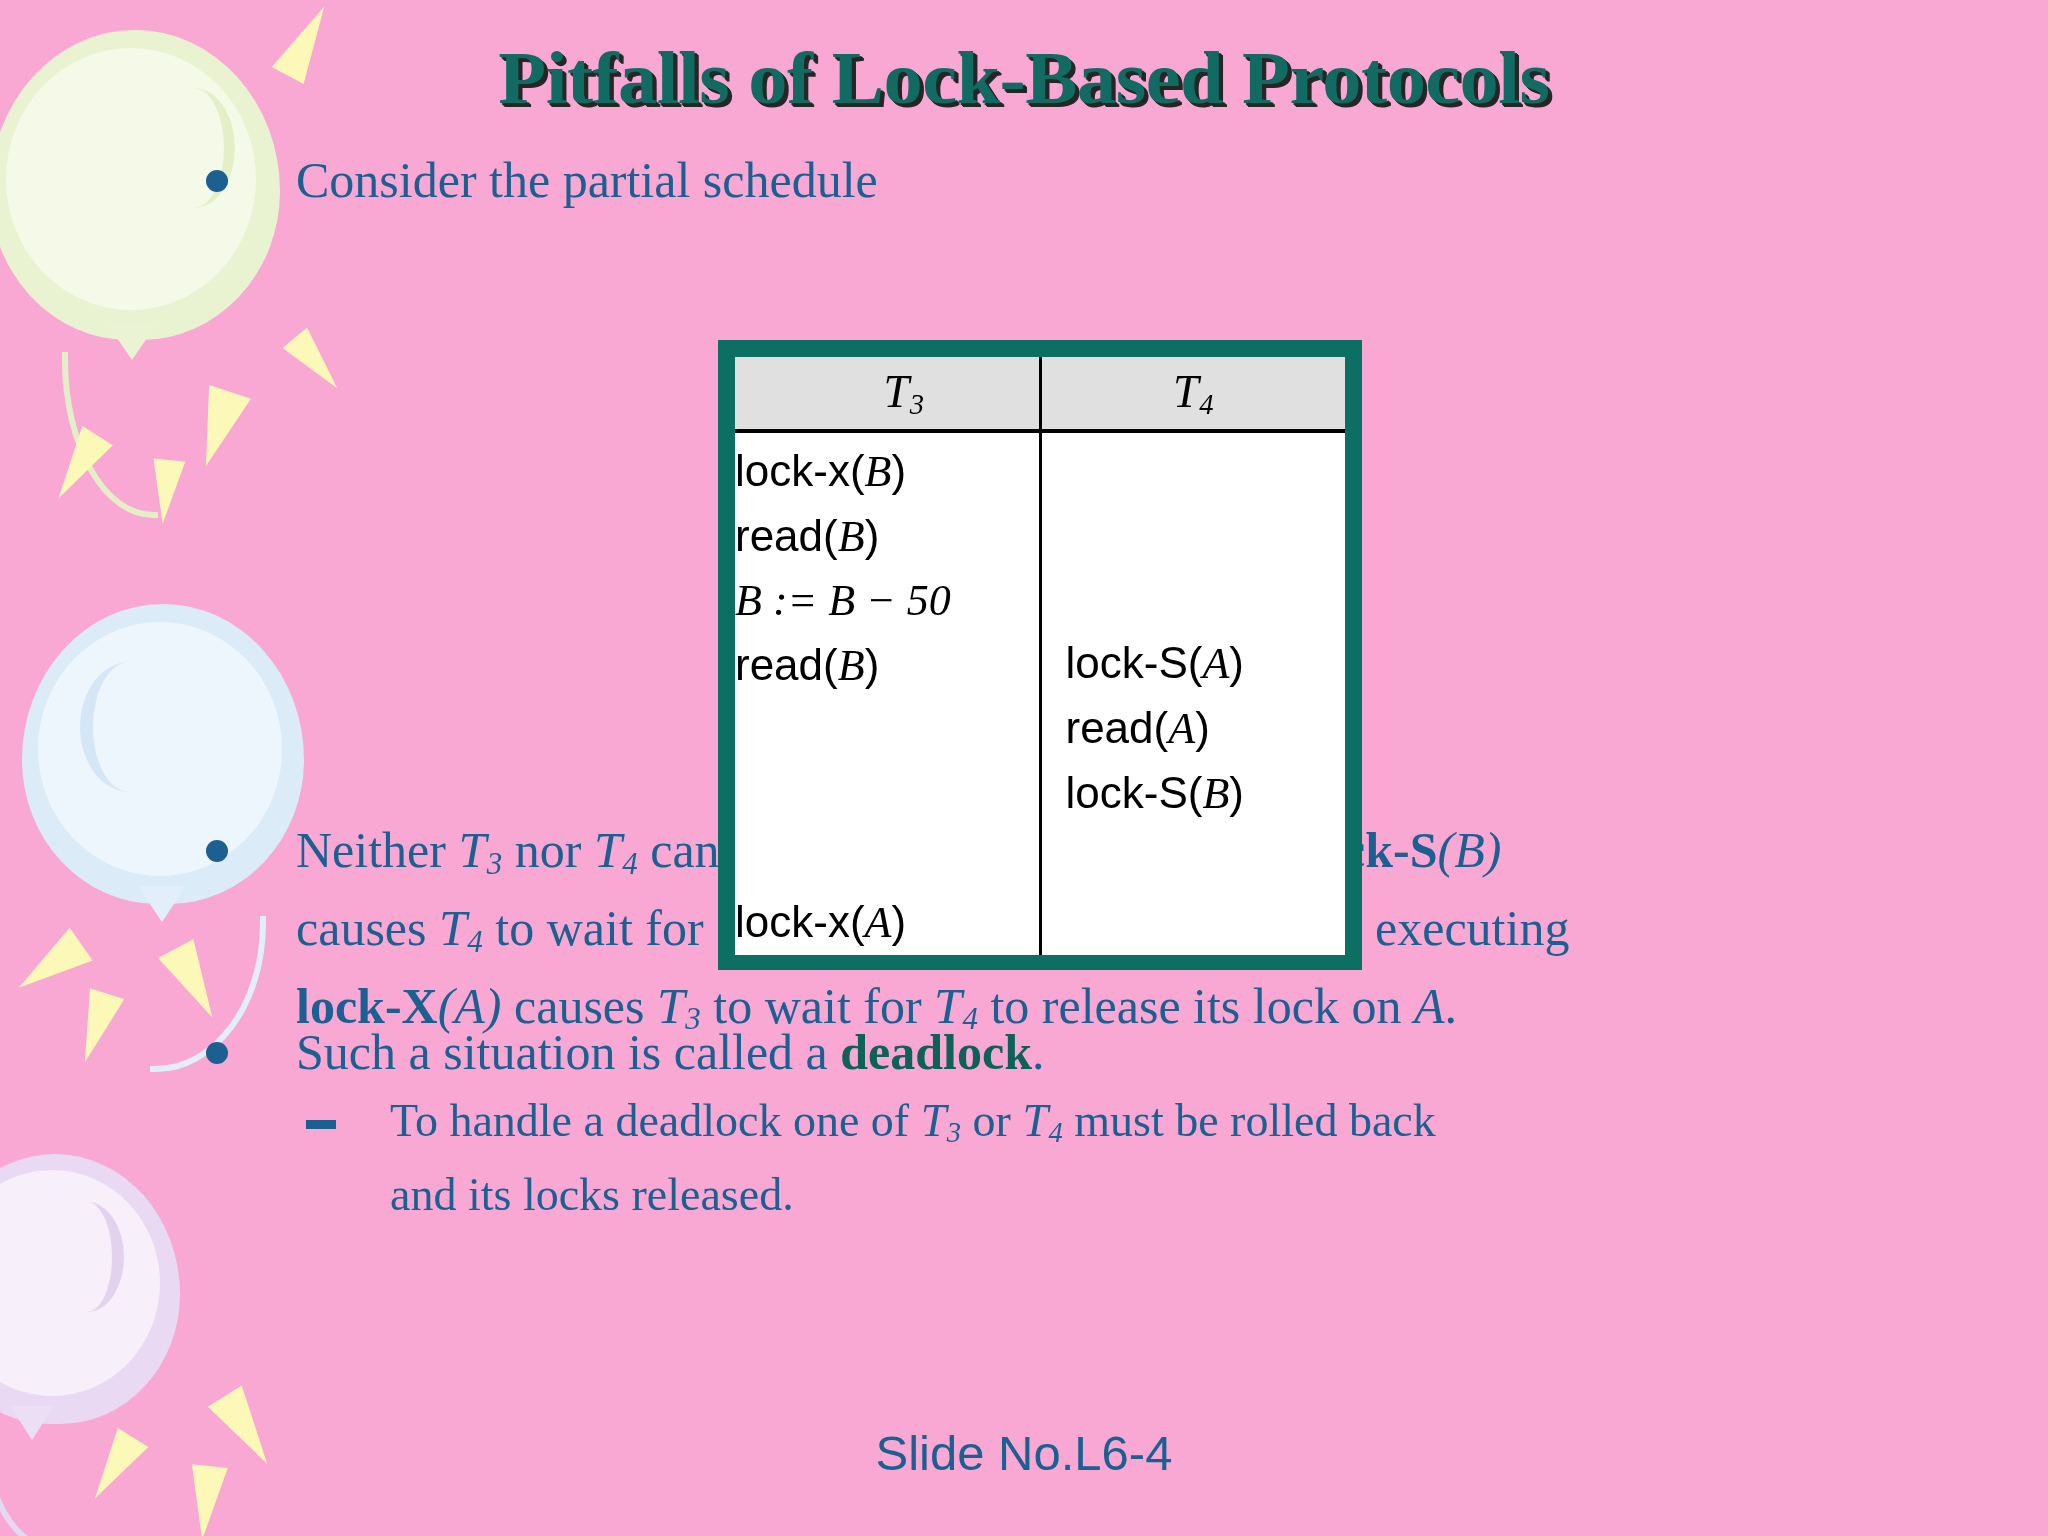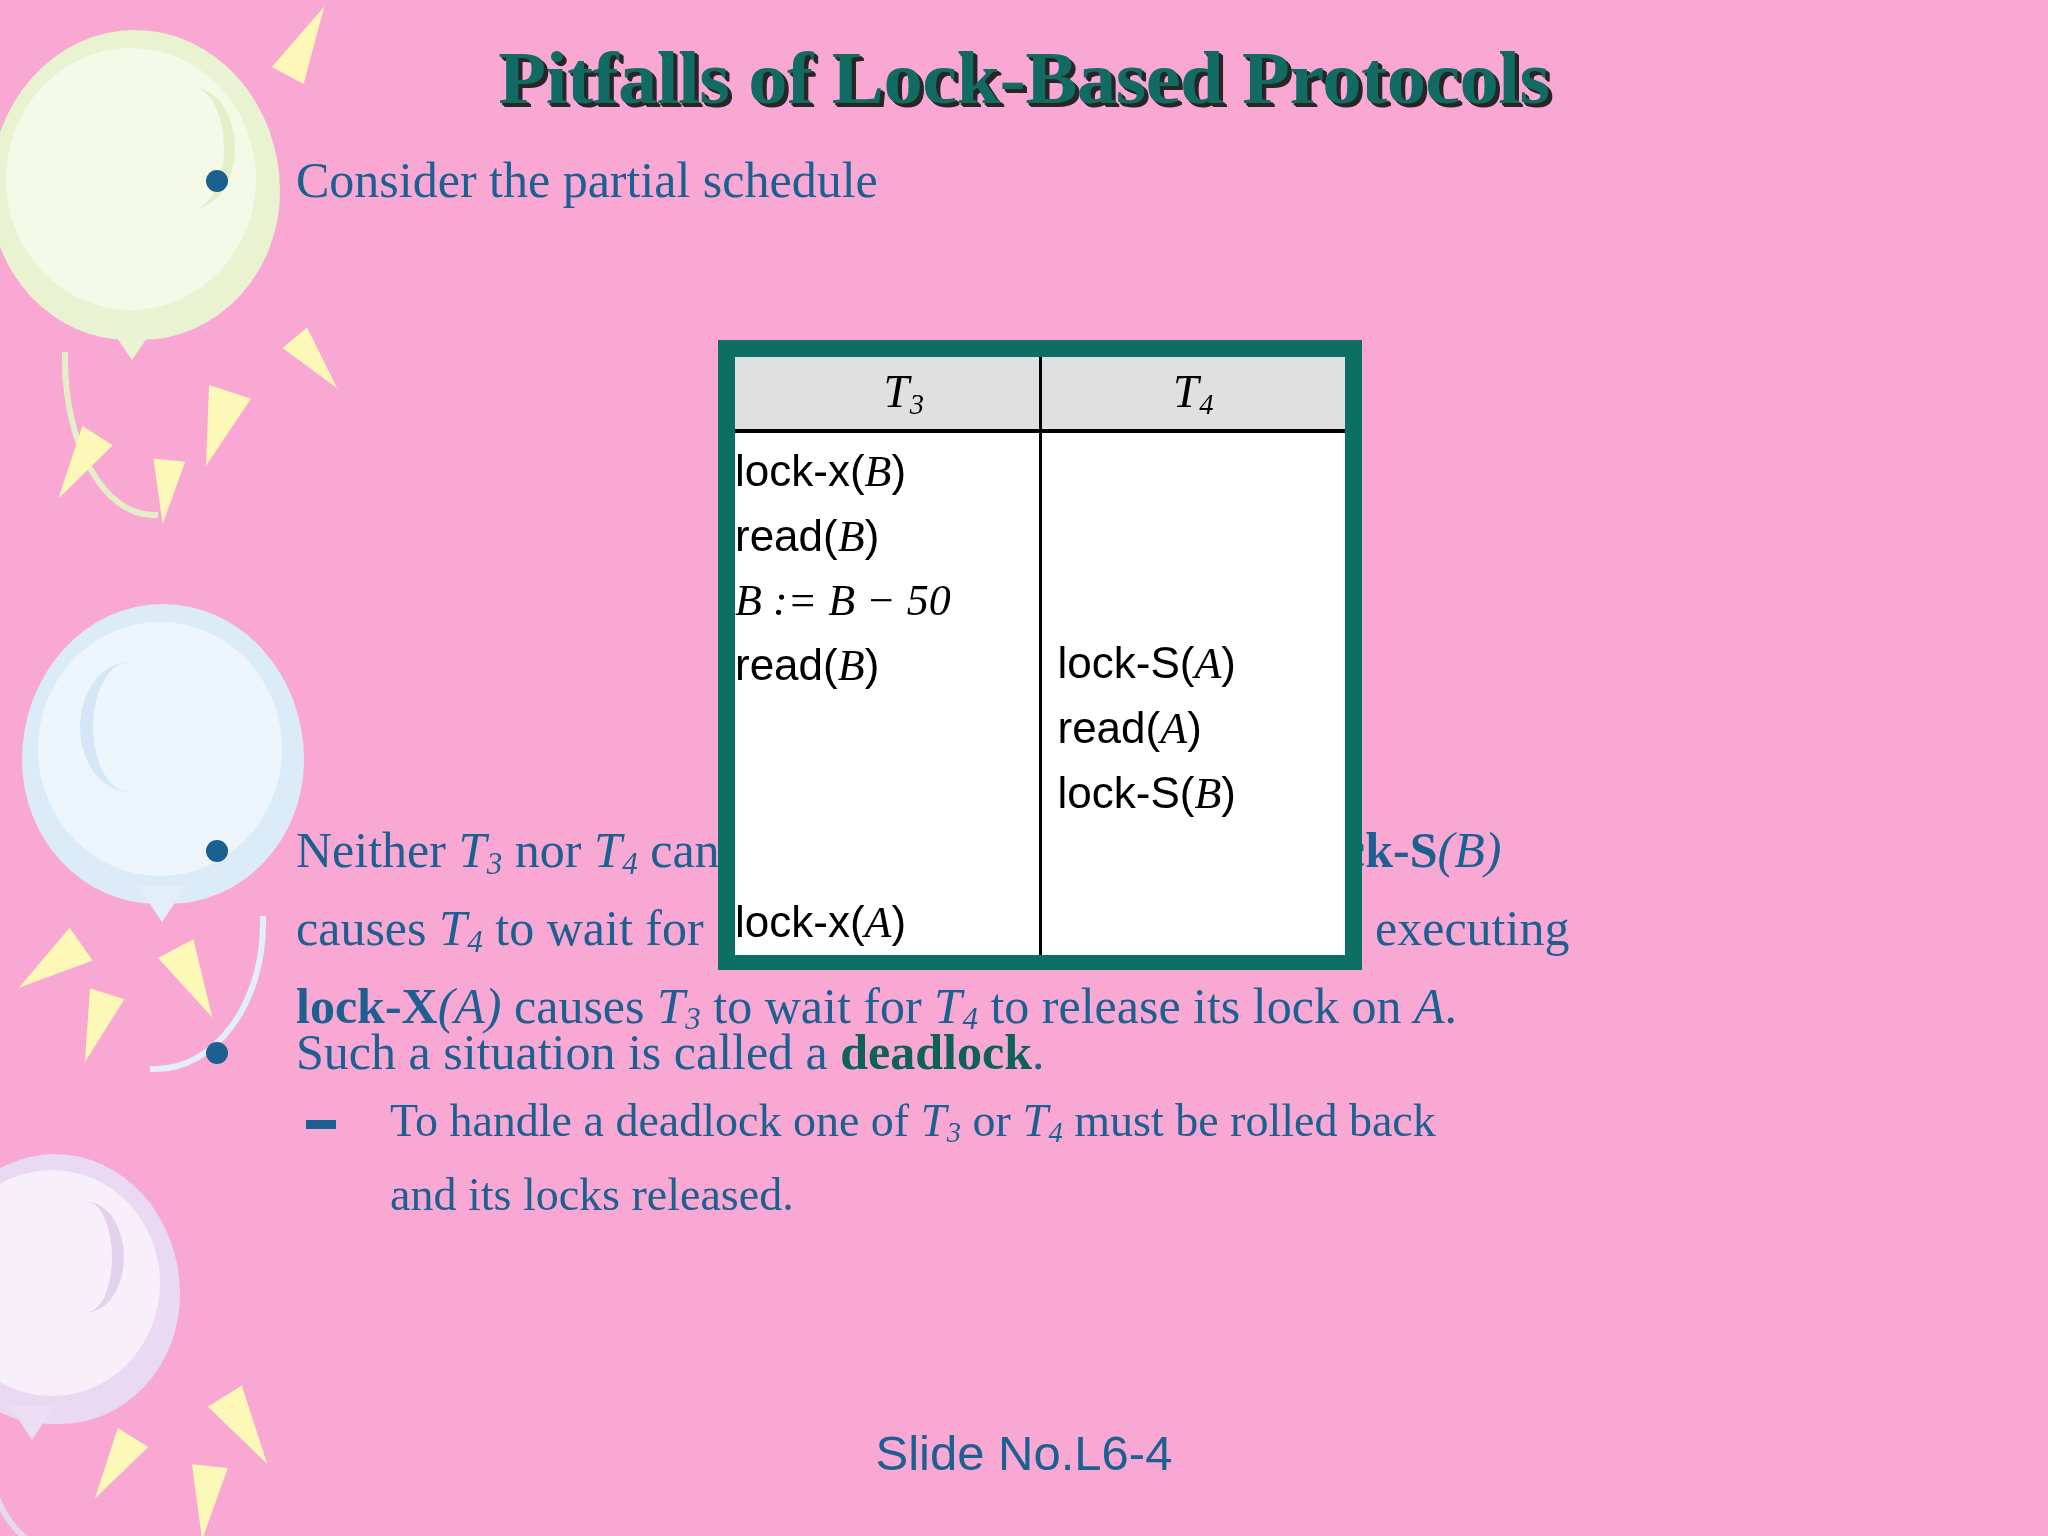--- a/index.html
+++ b/index.html
@@ -163,21 +163,21 @@
   #schedule-table thead th.col-left { border-right: 3px solid #000000; padding-left: 34px; }
   #schedule-table tbody td {
     padding: 0;
     vertical-align: top;
     background: #ffffff;
   }
   #schedule-table tbody td.col-left {
     border-right: 3px solid #000000;
   }
   #schedule-table tbody td.col-right {
-    padding-left: 16px;
+    padding-left: 24px;
   }
   .op-list {
     list-style: none;
     margin: 0;
     padding: 0;
   }
   .op {
     font-family: "Liberation Sans", "DejaVu Sans", sans-serif;
     font-size: 44px;
     line-height: 64px;

